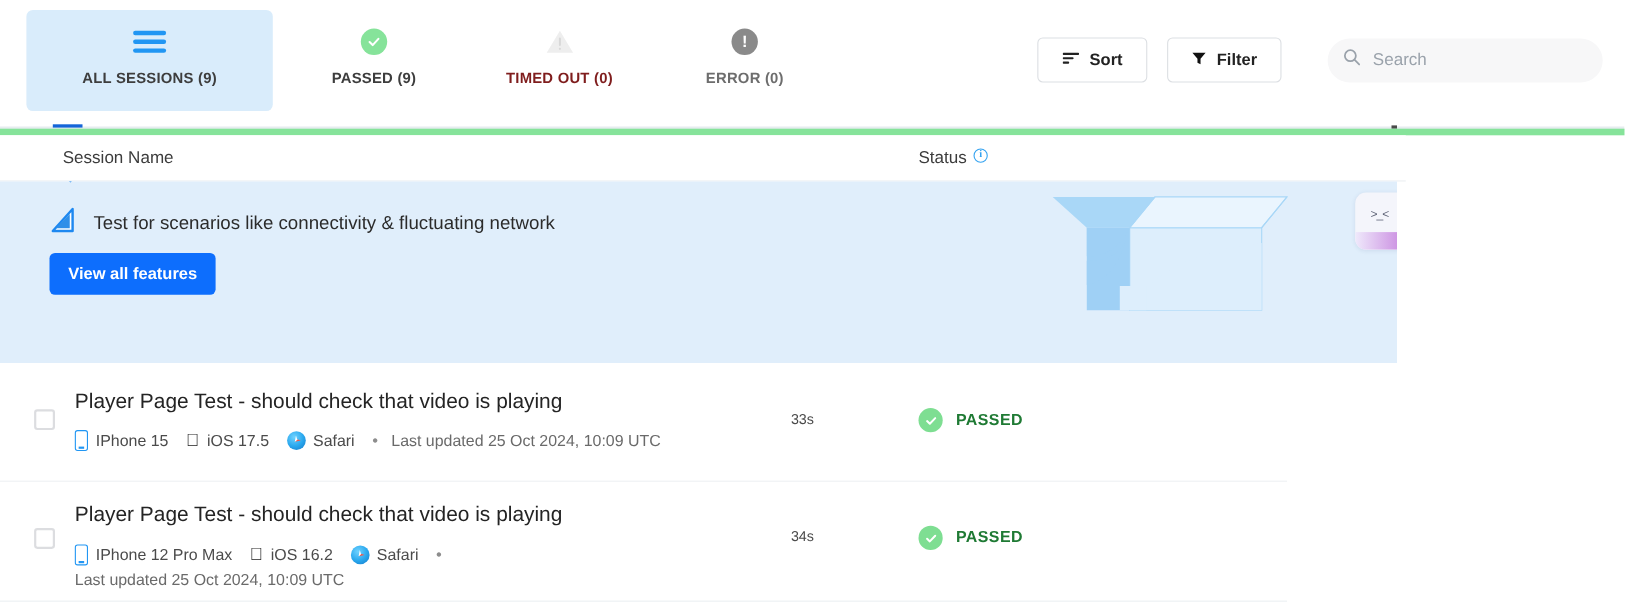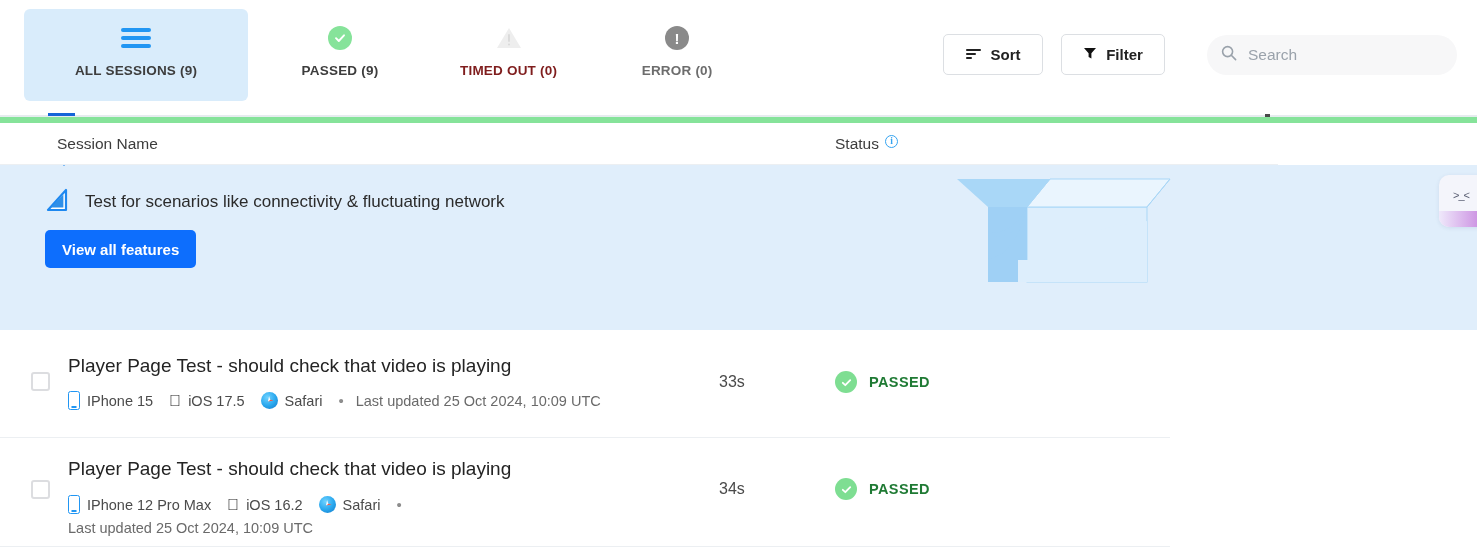--- a/index.html
+++ b/index.html
@@ -89,21 +89,21 @@
   .th-duration { left:719px;margin-top:44px; }
   .th-status   { left:835px; display:flex; gap:6px; }
   .info-dot {
     width:13px; height:13px; border-radius:50%; border:1.4px solid #35a3f0;
     color:#35a3f0; font-size:9.5px; line-height:11px; text-align:center;
     font-family:"Liberation Serif", serif; font-weight:bold;
   }
 
   
   .promo {
-    position:absolute; left:0; top:165px; width:1477px; height:165px;
+    position:absolute; left:0; top:165px; width:1270px; height:165px;
     background:#e0eefb; overflow:hidden;
   }
   .promo-cut-tri {
     position:absolute; left:55px; top:-8px; width:0; height:0;
     border-left:9px solid transparent; border-right:9px solid transparent;
     border-top:9px solid #1e88f0;
   }
   .promo-row { position:absolute; left:45px; top:22px; display:flex; align-items:center; gap:14px; }
   .promo-text { font-size:17px; color:#2b2b2b; }
   .promo-btn {
@@ -176,21 +176,21 @@
     display:flex; align-items:center; justify-content:center; position:relative;
   }
   .ico-safari:before {
     content:""; position:absolute; width:9px; height:9px;
     background:linear-gradient(135deg,#ffffff 0 48%, #f4564a 52% 100%);
     clip-path: polygon(50% 0%, 62% 38%, 100% 50%, 38% 62%);
     transform:rotate(0deg);
   }
 
   .dur {
-    position:absolute; left:719px; font-size:16px; color:#4a4a4a;
+    position:absolute; left:719px; font-size:13px; color:#4a4a4a;
   }
   .row-1 .dur { top:43px; }
   .row-2 .dur { top:42px; }
 
   .status-cell { position:absolute; left:835px; display:flex; align-items:center; gap:12px; }
   .row-1 .status-cell { top:41px; }
   .row-2 .status-cell { top:40px; }
   .status-badge-ico {
     width:22px; height:22px; border-radius:50%; background:#7ede92;
     display:flex; align-items:center; justify-content:center;

